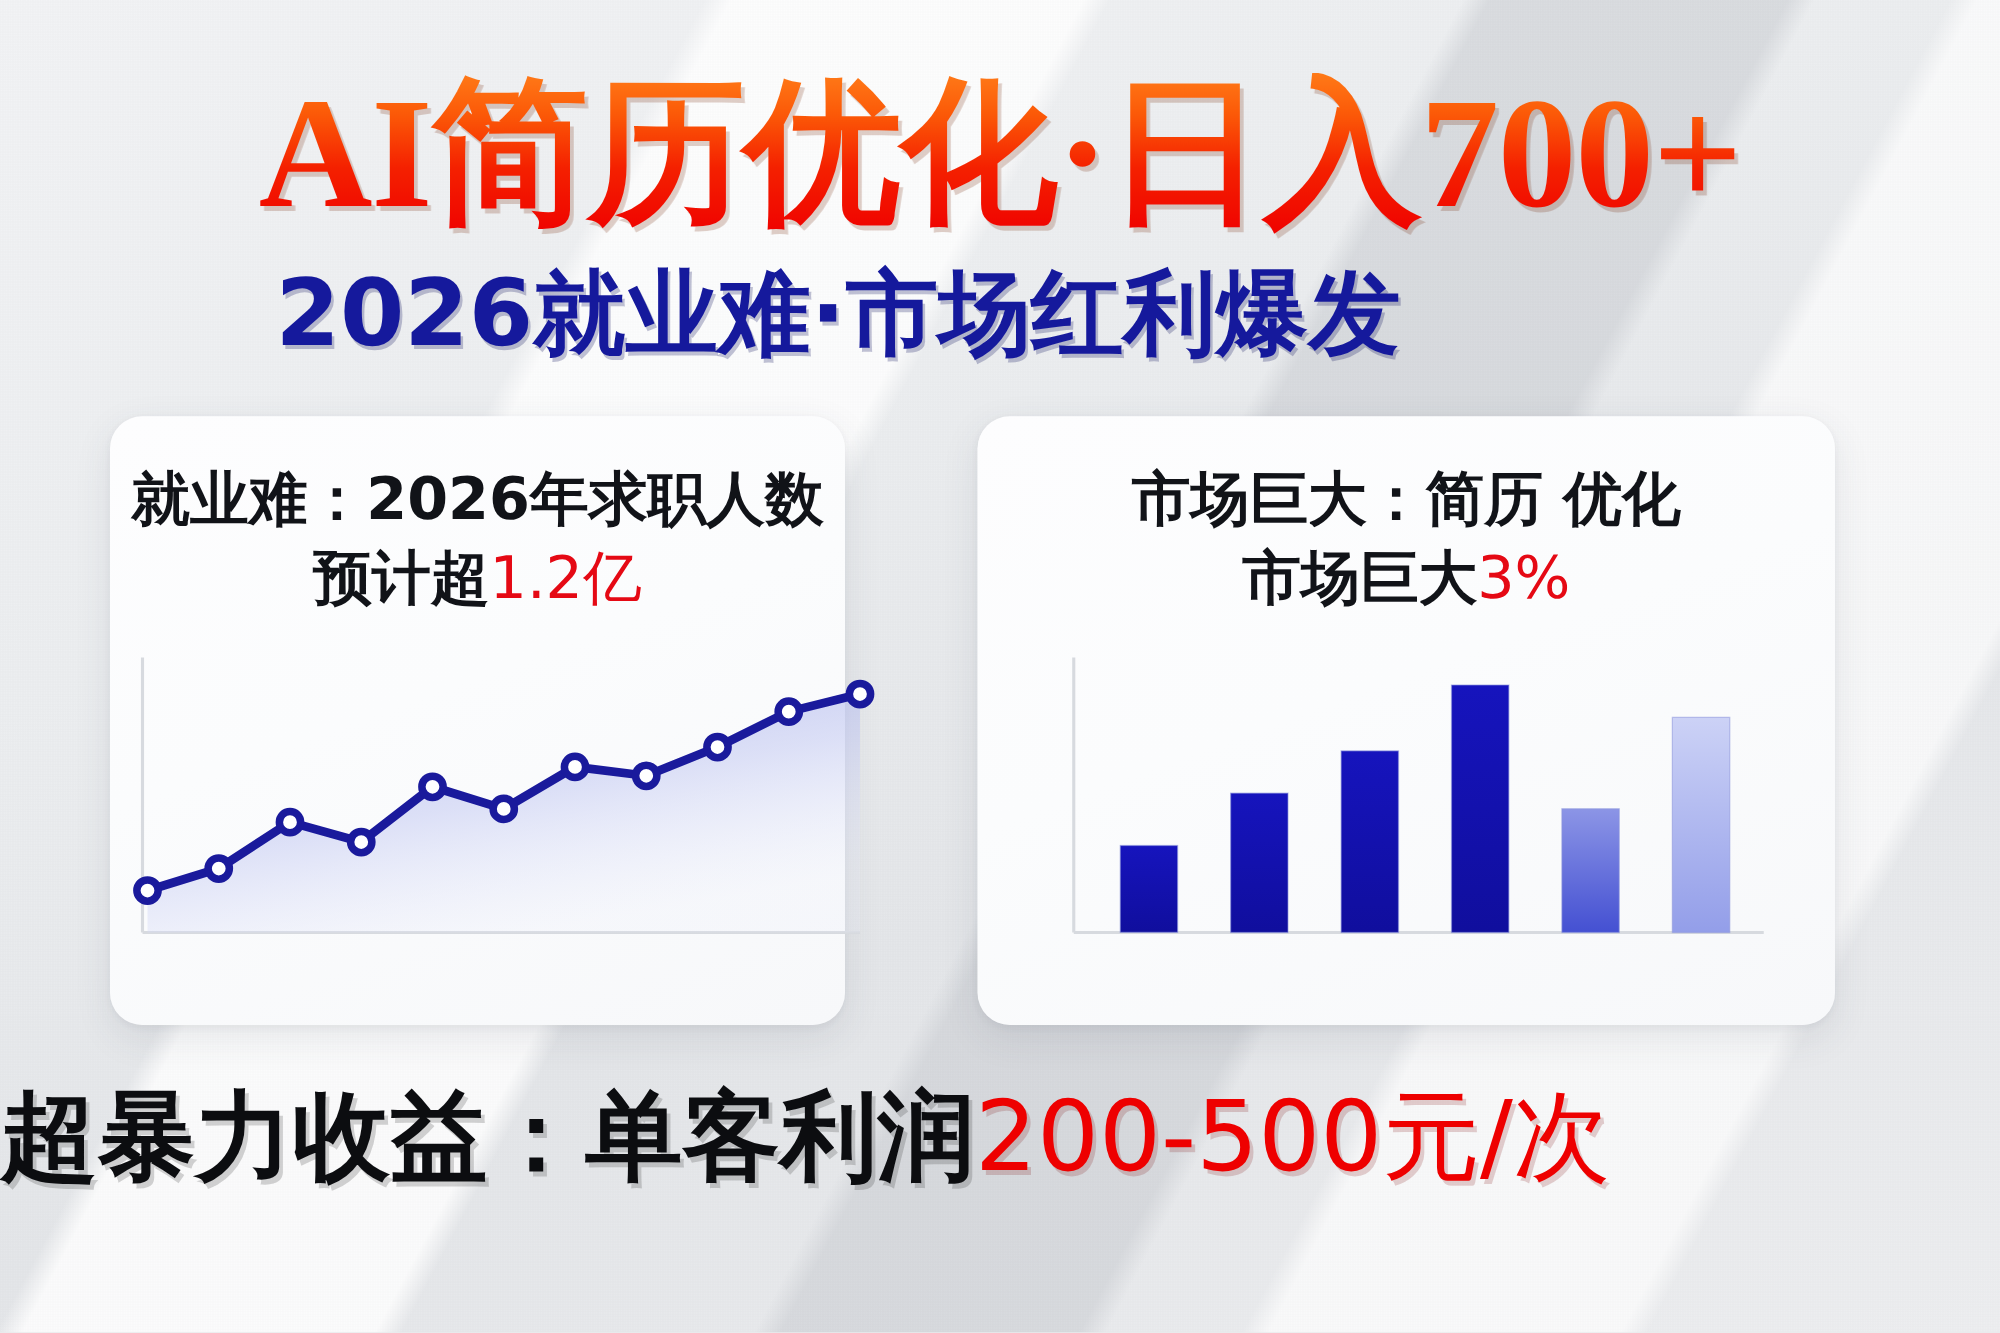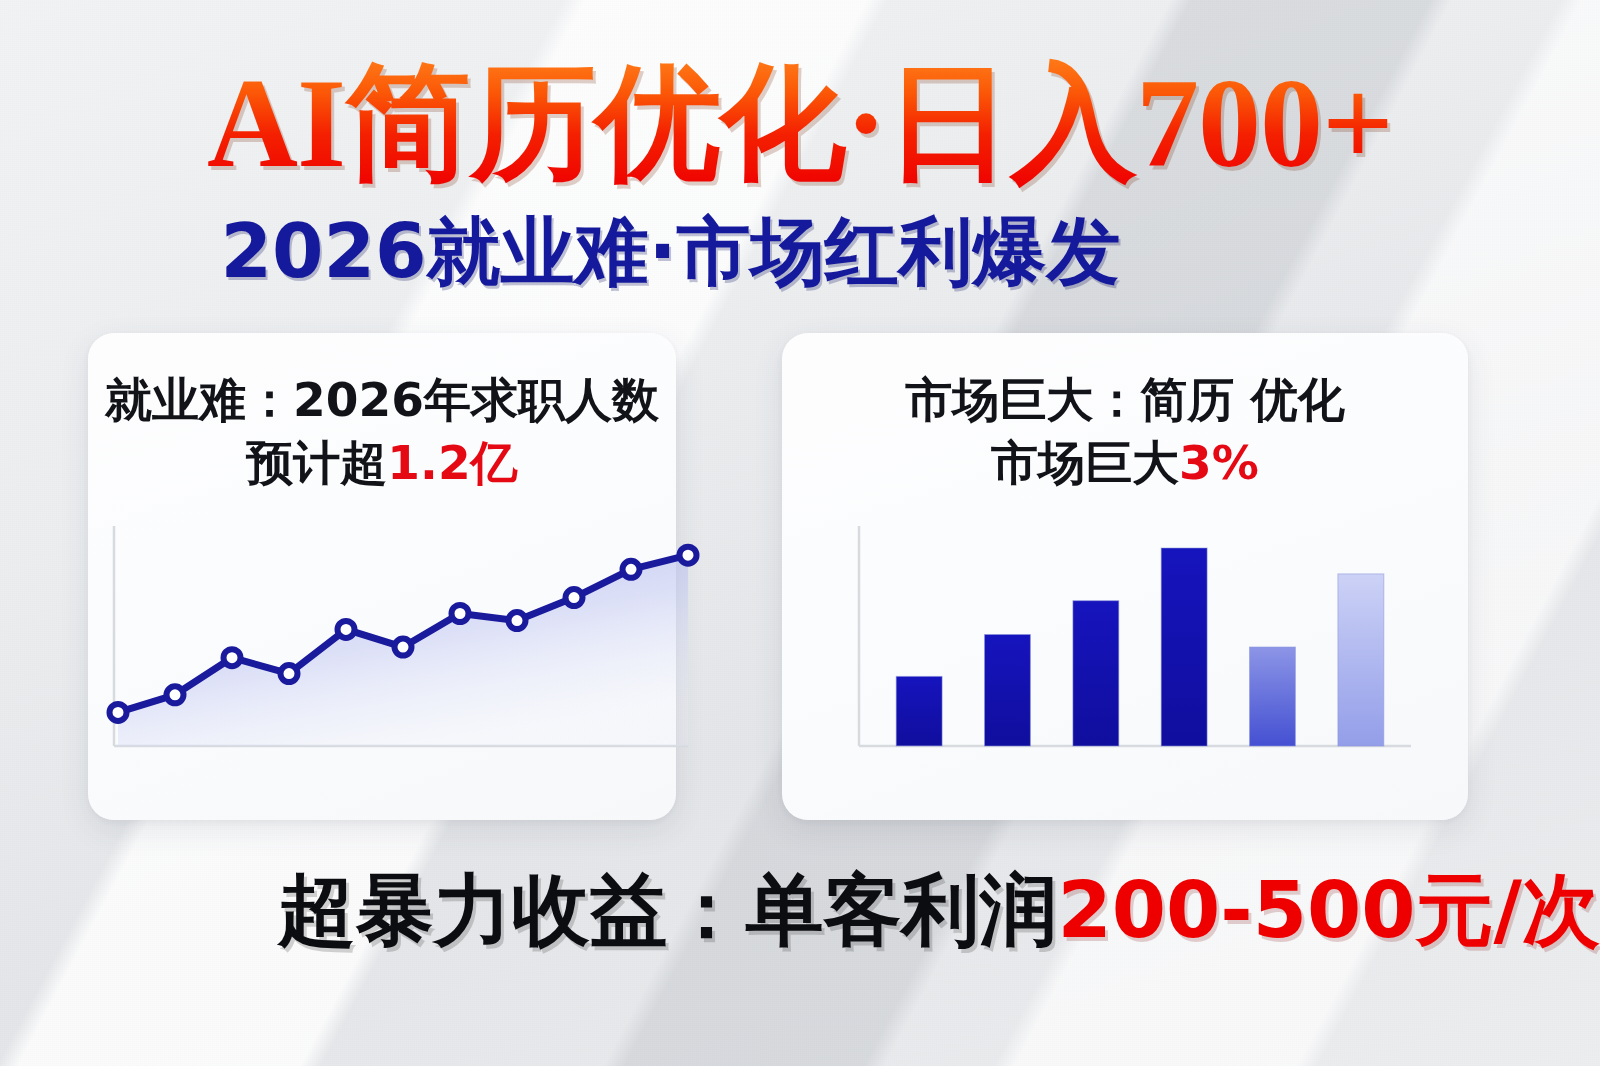--- a/index.html
+++ b/index.html
@@ -51,28 +51,28 @@
     box-shadow:0 10px 30px rgba(60,70,90,.10), 0 2px 6px rgba(60,70,90,.06);
   }
   #card-left{left:88px;width:588px;}
   #card-right{left:782px;width:686px;}
   .card-text{
     position:absolute;left:0;top:36px;width:100%;text-align:center;
     font-size:47px;line-height:1.33;font-weight:700;color:#111318;
     font-family:"DejaVu Sans","Liberation Sans",sans-serif;
     padding:0 16px;box-sizing:border-box;
   }
-  .hl{color:#e50914;font-weight:700;}
+  .hl{color:#e50914;font-weight:400;}
 
   .chart-wrap{position:absolute;left:0;bottom:20px;width:100%;height:290px;}
   .chart-svg{display:block;margin:0 auto;}
 
   
   #bottom-banner{
-    position:absolute;left:0;top:868px;width:1600px;text-align:right;
+    position:absolute;left:0;top:868px;width:1600px;text-align:left;
     font-size:78px;line-height:1.1;font-weight:700;white-space:nowrap;
     font-family:"DejaVu Sans","Liberation Sans",sans-serif;
     color:#0c0d10;
     text-shadow:3px 4px 0 rgba(40,40,40,.20);
   }
   #bottom-banner .hl{color:#ee0000;text-shadow:3px 4px 0 rgba(120,0,0,.18);}
 </style>
 </head>
 <body>
 

